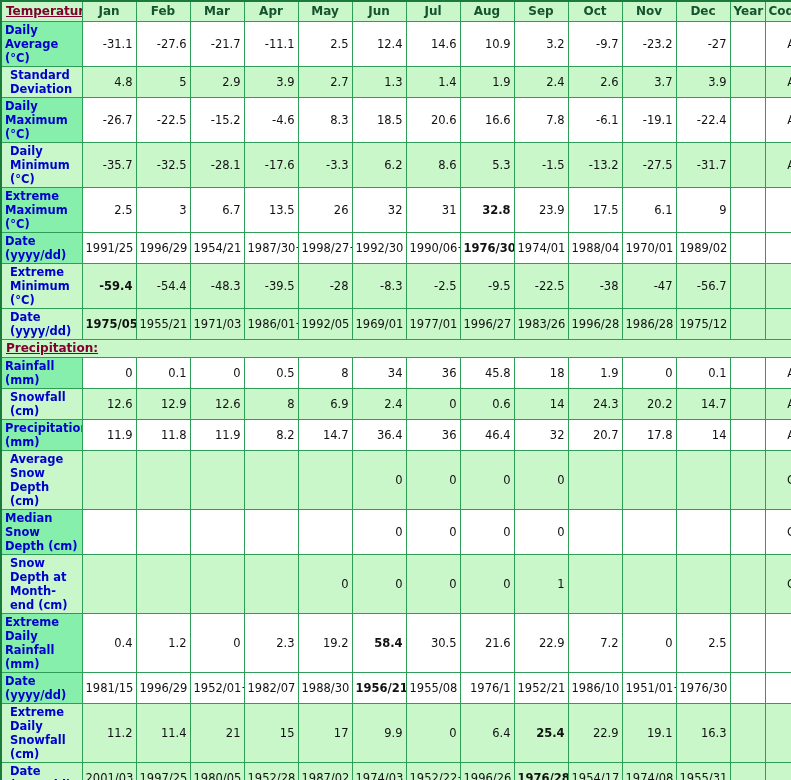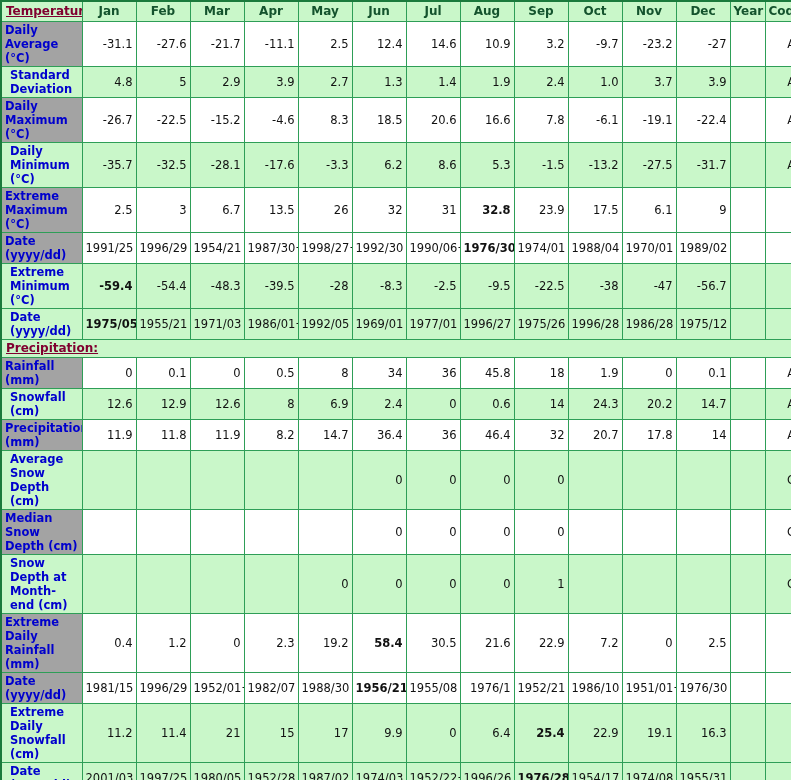--- a/index.html
+++ b/index.html
@@ -75,21 +75,21 @@
     text-align: right;
     color: #111111;
     padding-right: 4px;
     white-space: nowrap;
   }
   td.val.b { font-weight: bold; }
   
   tr.light td { background: #ffffff; }
   tr.tint  td { background: #c9f7c9; }
   tr.tint  td.rlabel { background: #c9f7c9; padding-left: 8px; }
-  tr.light td.rlabel { background: #a3a3a3; }
+  tr.light td.rlabel { background: #86efac; }
 </style>
 </head>
 <body>
 
 <div id="climate-table-wrap">
   <table class="climate">
     <colgroup>
       <col class="c-label">
       <col class="c-mon">
         <col class="c-mon">
@@ -145,21 +145,21 @@
           <td class="rlabel">Standard Deviation</td>
           <td class="val">4.8</td>
           <td class="val">5</td>
           <td class="val">2.9</td>
           <td class="val">3.9</td>
           <td class="val">2.7</td>
           <td class="val">1.3</td>
           <td class="val">1.4</td>
           <td class="val">1.9</td>
           <td class="val">2.4</td>
-          <td class="val">1.0</td>
+          <td class="val">2.6</td>
           <td class="val">3.7</td>
           <td class="val">3.9</td>
           <td class="val"></td>
           <td class="val">A</td>
         </tr>
         <tr class="light">
           <td class="rlabel">Daily Maximum (°C)</td>
           <td class="val">-26.7</td>
           <td class="val">-22.5</td>
           <td class="val">-15.2</td>
@@ -246,21 +246,21 @@
         <tr class="tint">
           <td class="rlabel">Date (yyyy/dd)</td>
           <td class="val b">1975/05</td>
           <td class="val">1955/21</td>
           <td class="val">1971/03</td>
           <td class="val">1986/01+</td>
           <td class="val">1992/05</td>
           <td class="val">1969/01</td>
           <td class="val">1977/01</td>
           <td class="val">1996/27</td>
-          <td class="val">1975/26</td>
+          <td class="val">1983/26</td>
           <td class="val">1996/28</td>
           <td class="val">1986/28</td>
           <td class="val">1975/12</td>
           <td class="val"></td>
           <td class="val"></td>
         </tr>
         <tr class="section">
           <td colspan="15">Precipitation:</td>
         </tr>
         <tr class="light">

